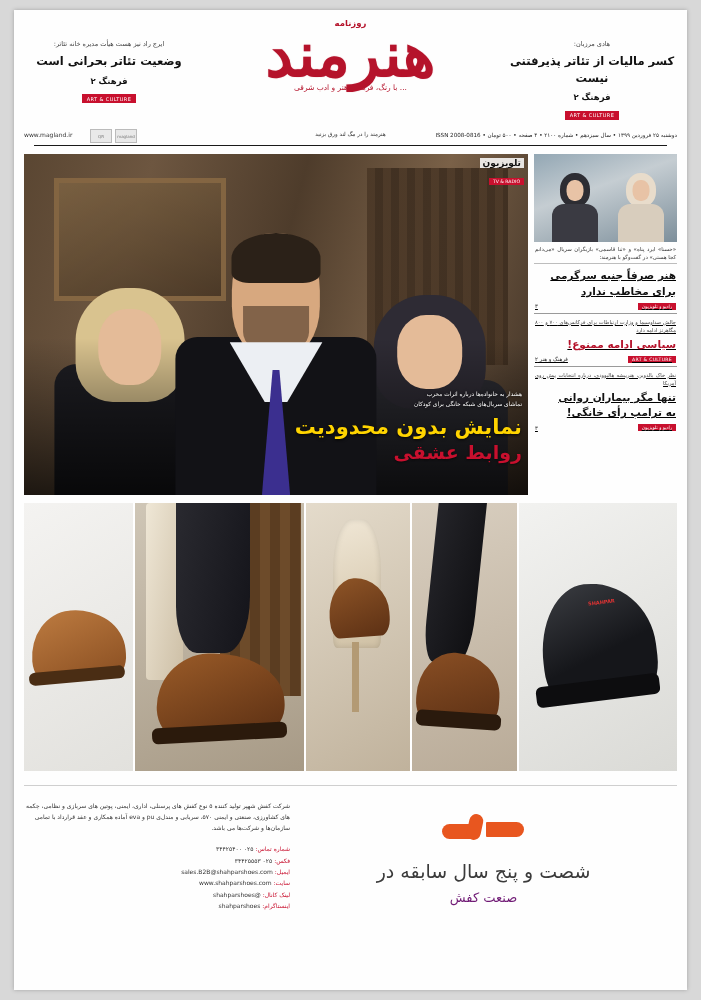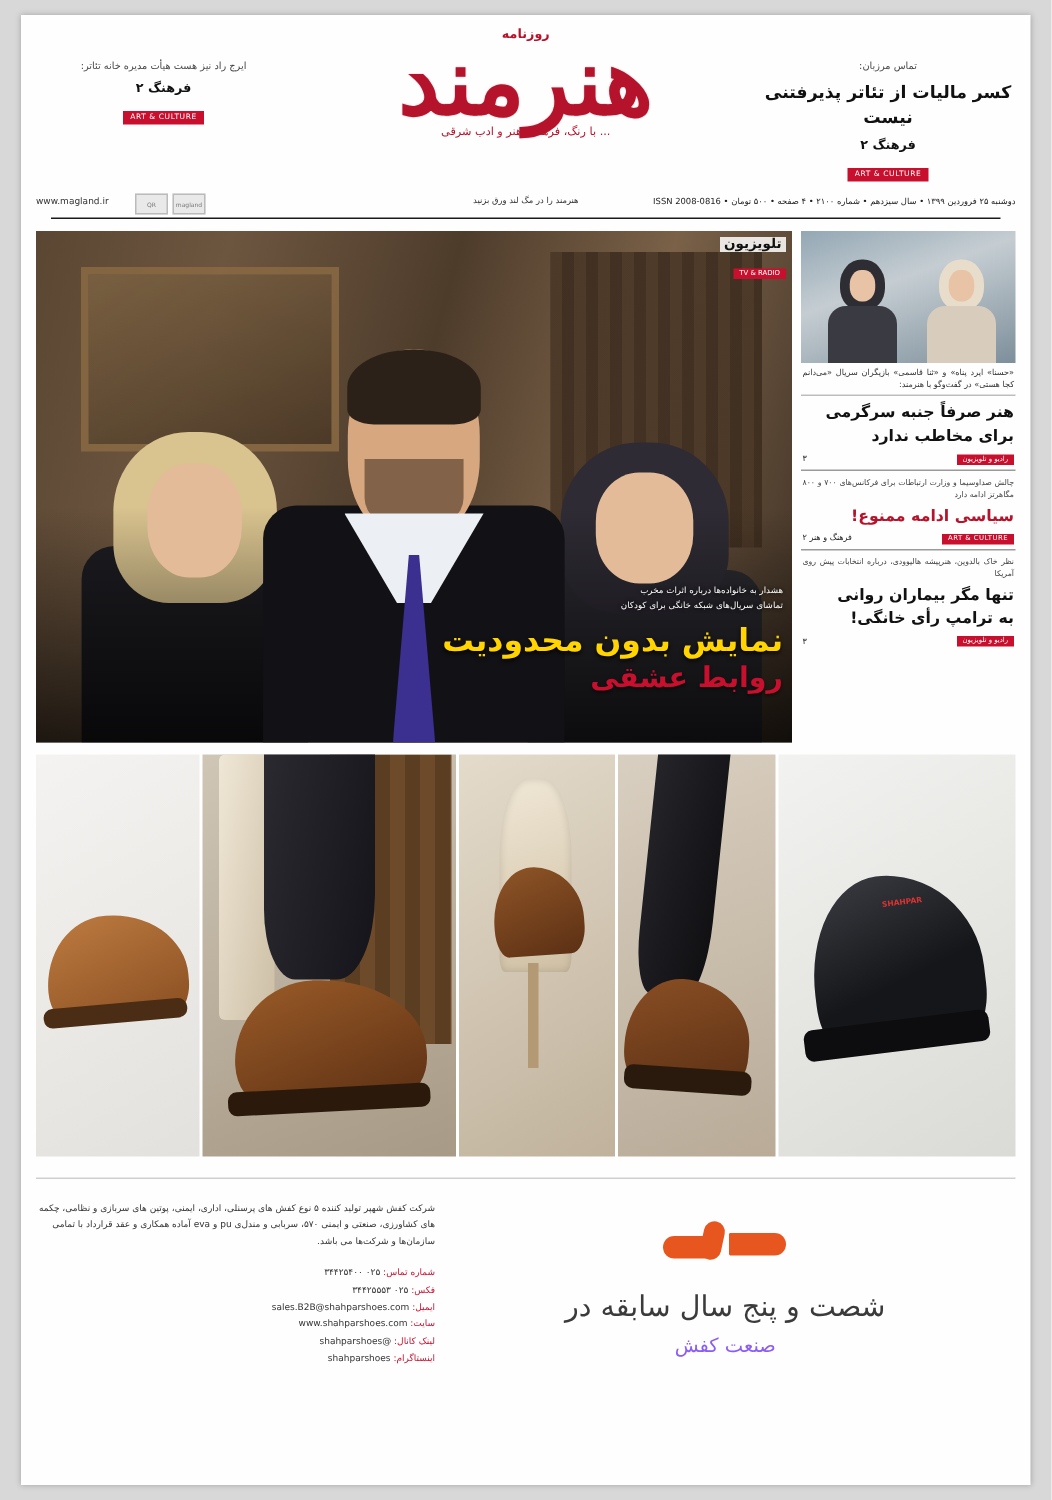--- a/index.html
+++ b/index.html
@@ -141,20 +141,21 @@
   .body1 { background: #d8cdbd; }
   .body2 { background: #3a3a42; }
   .side-caption {
     font-size: 5.4px; color: #333; line-height: 1.5;
     padding: 3px 1px 2px 1px; text-align: justify;
     border-bottom: .6px solid #bdbdbd;
   }
   .side-item {
     padding: 4px 1px 3px 1px;
     border-bottom: .8px solid #9a9a9a;
+    text-decoration: underline;
   }
   .side-item:last-child { border-bottom: none; }
   .si-head {
     font-size: 10.5px; font-weight: bold; color: #111; line-height: 1.5;
   }
   .si-head.red { color: #b5132b; }
   .si-deck {
     font-size: 5.2px; color: #444; line-height: 1.55; margin-bottom: 3px;
     text-align: justify;
   }
@@ -433,46 +434,47 @@
   .bm-stroke {
     position: absolute; background: #e8561f; border-radius: 3px;
   }
   .bm1 { left: 4px; top: 16px; width: 30px; height: 15px; border-radius: 14px 2px 2px 14px; }
   .bm2 { left: 30px; top: 6px; width: 14px; height: 26px; border-radius: 8px; transform: rotate(12deg); }
   .bm3 { left: 48px; top: 14px; width: 38px; height: 15px; border-radius: 2px 16px 16px 2px; }
   .bm-slog1 {
     font-size: 19px; color: #3b3b3b; letter-spacing: 2px; margin-top: 4px;
   }
   .bm-slog2 {
-    font-size: 13px; color: #8b5cf6; margin-top: 8px;
+    font-size: 13px; color: #701a75; margin-top: 8px;
   }
   .footer-space { height: 18px; }
 </style>
 </head>
 <body>
 
 <div class="page">
 
   <div class="masthead">
 
     <div class="mh-right">
-      <div class="mh-kicker">تماس مرزبان:</div>
+      <div class="mh-kicker">هادی مرزبان:</div>
       <div class="mh-headline">کسر مالیات از تئاتر پذیرفتنی نیست</div>
       <div class="mh-sub">فرهنگ ۲</div>
       <div class="badge-red">ART &amp; CULTURE</div>
     </div>
 
     <div class="logo-wrap">
       <div class="logo-top">روزنامه</div>
       <div class="logo-main">هنرمند</div>
       <div class="logo-slogan">... با رنگ، فرهنگ، هنر و ادب شرقی</div>
     </div>
 
     <div class="mh-left">
       <div class="mh-kicker">ایرج راد نیز هست هیأت مدیره خانه تئاتر:</div>
+      <div class="mh-headline">وضعیت تئاتر بحرانی است</div>
       <div class="mh-sub">فرهنگ ۲</div>
       <div class="badge-red">ART &amp; CULTURE</div>
     </div>
 
     <div class="mh-bottombar">
       <div class="mh-webline">www.magland.ir</div>
       <div class="mh-logos">
         <div class="lg">magland</div>
         <div class="lg">QR</div>
       </div>

